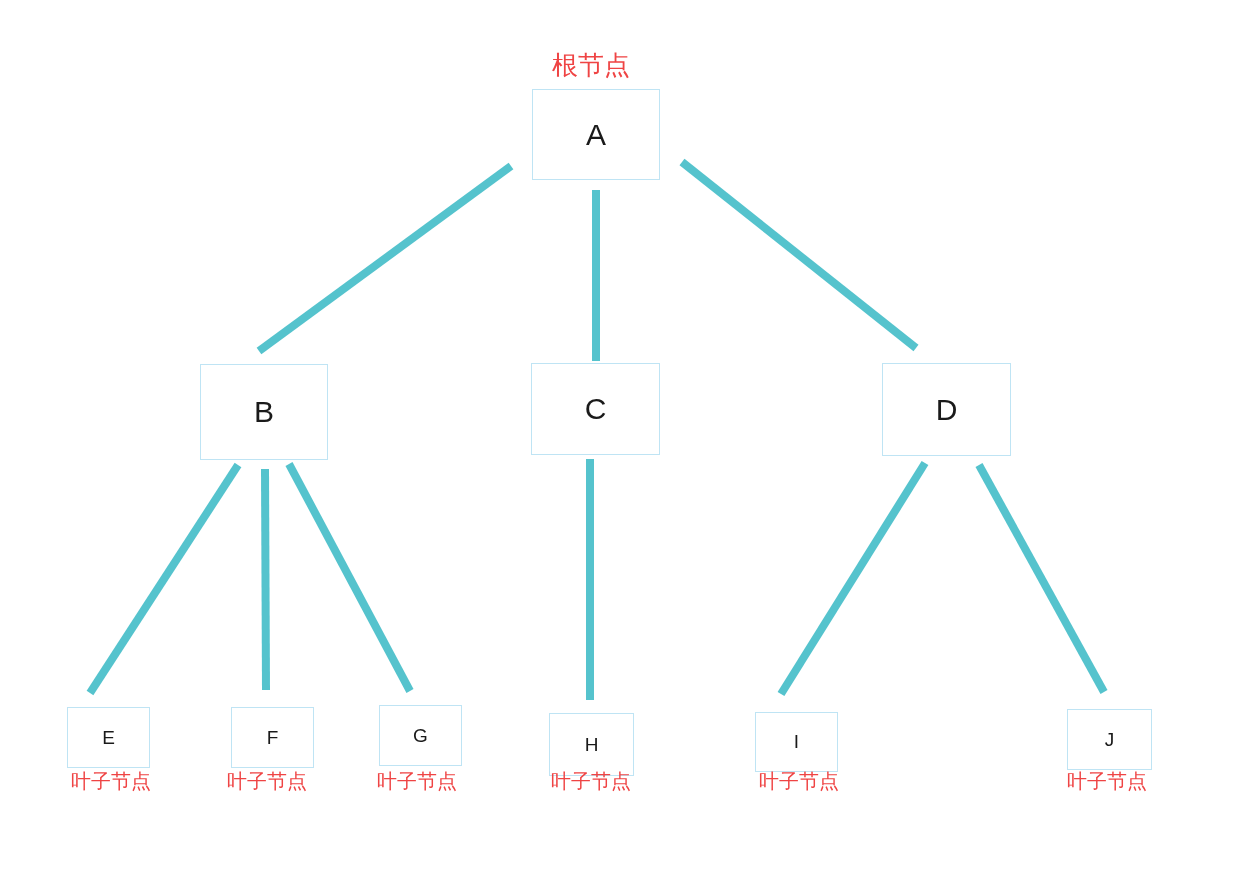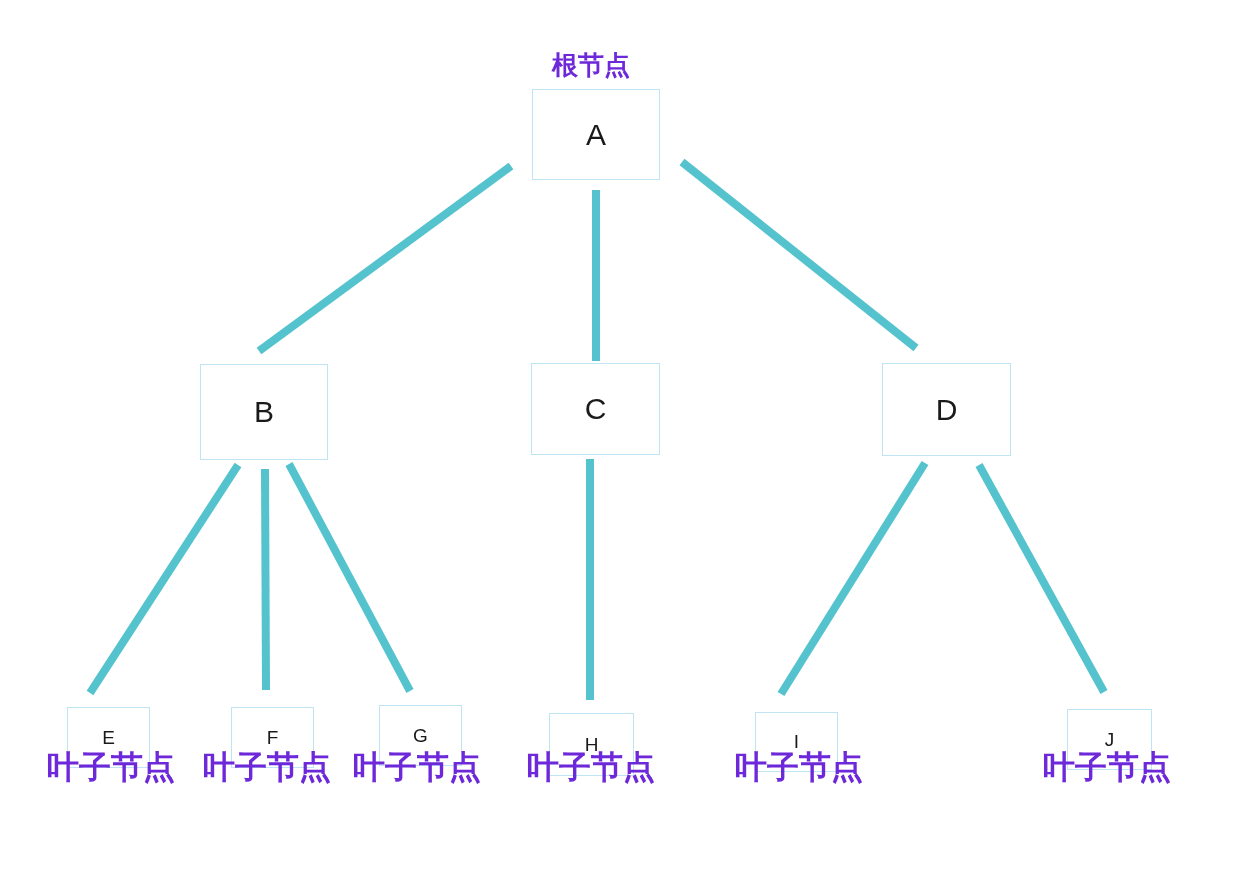--- a/index.html
+++ b/index.html
@@ -47,32 +47,32 @@
   .node-e { left: 67px;  top: 707px; width: 83px;  height: 61px; }
   .node-f { left: 231px; top: 707px; width: 83px;  height: 61px; }
   .node-g { left: 379px; top: 705px; width: 83px;  height: 61px; }
   .node-h { left: 549px; top: 713px; width: 85px;  height: 63px; }
   .node-i { left: 755px; top: 712px; width: 83px;  height: 60px; }
   .node-j { left: 1067px; top: 709px; width: 85px; height: 61px; }
 
   .annotation {
     position: absolute;
     transform: translateX(-50%);
-    color: #6d28d9;
+    color: #ef4444;
     white-space: nowrap;
-    font-weight: 700;
+    font-weight: 400;
   }
   .root-annotation {
     left: 591px;
     top: 48px;
     font-size: 26px;
   }
   .leaf-annotation {
-    top: 746px;
-    font-size: 32px;
+    top: 768px;
+    font-size: 20px;
   }
   .leaf-annotation.pos-e { left: 111px; }
   .leaf-annotation.pos-f { left: 267px; }
   .leaf-annotation.pos-g { left: 417px; }
   .leaf-annotation.pos-h { left: 591px; }
   .leaf-annotation.pos-i { left: 799px; }
   .leaf-annotation.pos-j { left: 1107px; }
 </style>
 </head>
 <body>

